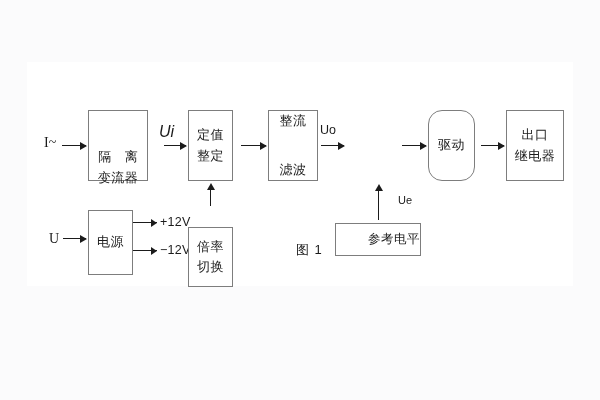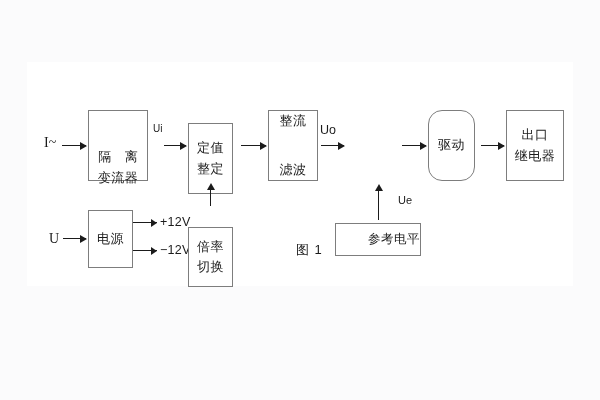--- a/index.html
+++ b/index.html
@@ -44,43 +44,43 @@
     font-size: 13px;
     line-height: 1.55;
     letter-spacing: 0.5px;
     white-space: nowrap;
   }
   .block .ln { display: block; }
   .block.spaced .ln:first-child { letter-spacing: 5px; text-indent: 5px; margin-top: 44px; }
 
   
   #blk-isolation   { left: 88px;  top: 110px; width: 60px;  height: 71px; }
-  #blk-setting     { left: 188px; top: 110px; width: 45px;  height: 71px; margin-top: 13px; }
+  #blk-setting     { left: 188px; top: 110px; width: 45px;  height: 71px; }
   #blk-rectify     { left: 268px; top: 110px; width: 50px;  height: 71px; justify-content: space-between; }
   #blk-leveldetect { left: 346px; top: 110px; width: 50px;  height: 71px; }
   #blk-drive       { left: 428px; top: 110px; width: 47px;  height: 71px; border-radius: 14px; }
   #blk-outrelay    { left: 506px; top: 110px; width: 58px;  height: 71px; }
 
   
-  #blk-power       { left: 88px;  top: 210px; width: 45px;  height: 58px; }
+  #blk-power       { left: 88px;  top: 210px; width: 45px;  height: 65px; }
   #blk-multiplier  { left: 188px; top: 207px; width: 45px;  height: 60px; margin-top: 20px; }
   #blk-reference   { left: 335px; top: 223px; width: 86px;  height: 33px; align-items: flex-end; }
   #blk-reference   { font-size: 12.5px; }
 
   
   .lbl {
     position: absolute;
     color: #1b1b1b;
     font-size: 13px;
     white-space: nowrap;
     line-height: 1;
   }
   #lbl-i   { left: 44px;  top: 136px; font-family: "Liberation Serif", serif; font-size: 14px; }
   #lbl-u   { left: 49px;  top: 232px; font-family: "Liberation Serif", serif; font-size: 14px; }
-  #lbl-ui  { left: 153px; top: 124px; font-size: 10px; }
+  #lbl-ui  { left: 159px; top: 124px; font-size: 16px; font-style: italic; }
   #lbl-uo  { left: 320px; top: 124px; font-size: 12.5px; }
   #lbl-ue  { left: 398px; top: 195px; font-size: 11px; }
   #lbl-p12 { left: 160px; top: 216px; font-size: 12.5px; letter-spacing: 0.3px; }
   #lbl-n12 { left: 160px; top: 244px; font-size: 12.5px; letter-spacing: 0.3px; }
   #lbl-fig { left: 296px; top: 243px; font-size: 13px; letter-spacing: 1px; }
 
   
   .harrow {
     position: absolute;
     height: 1px;

